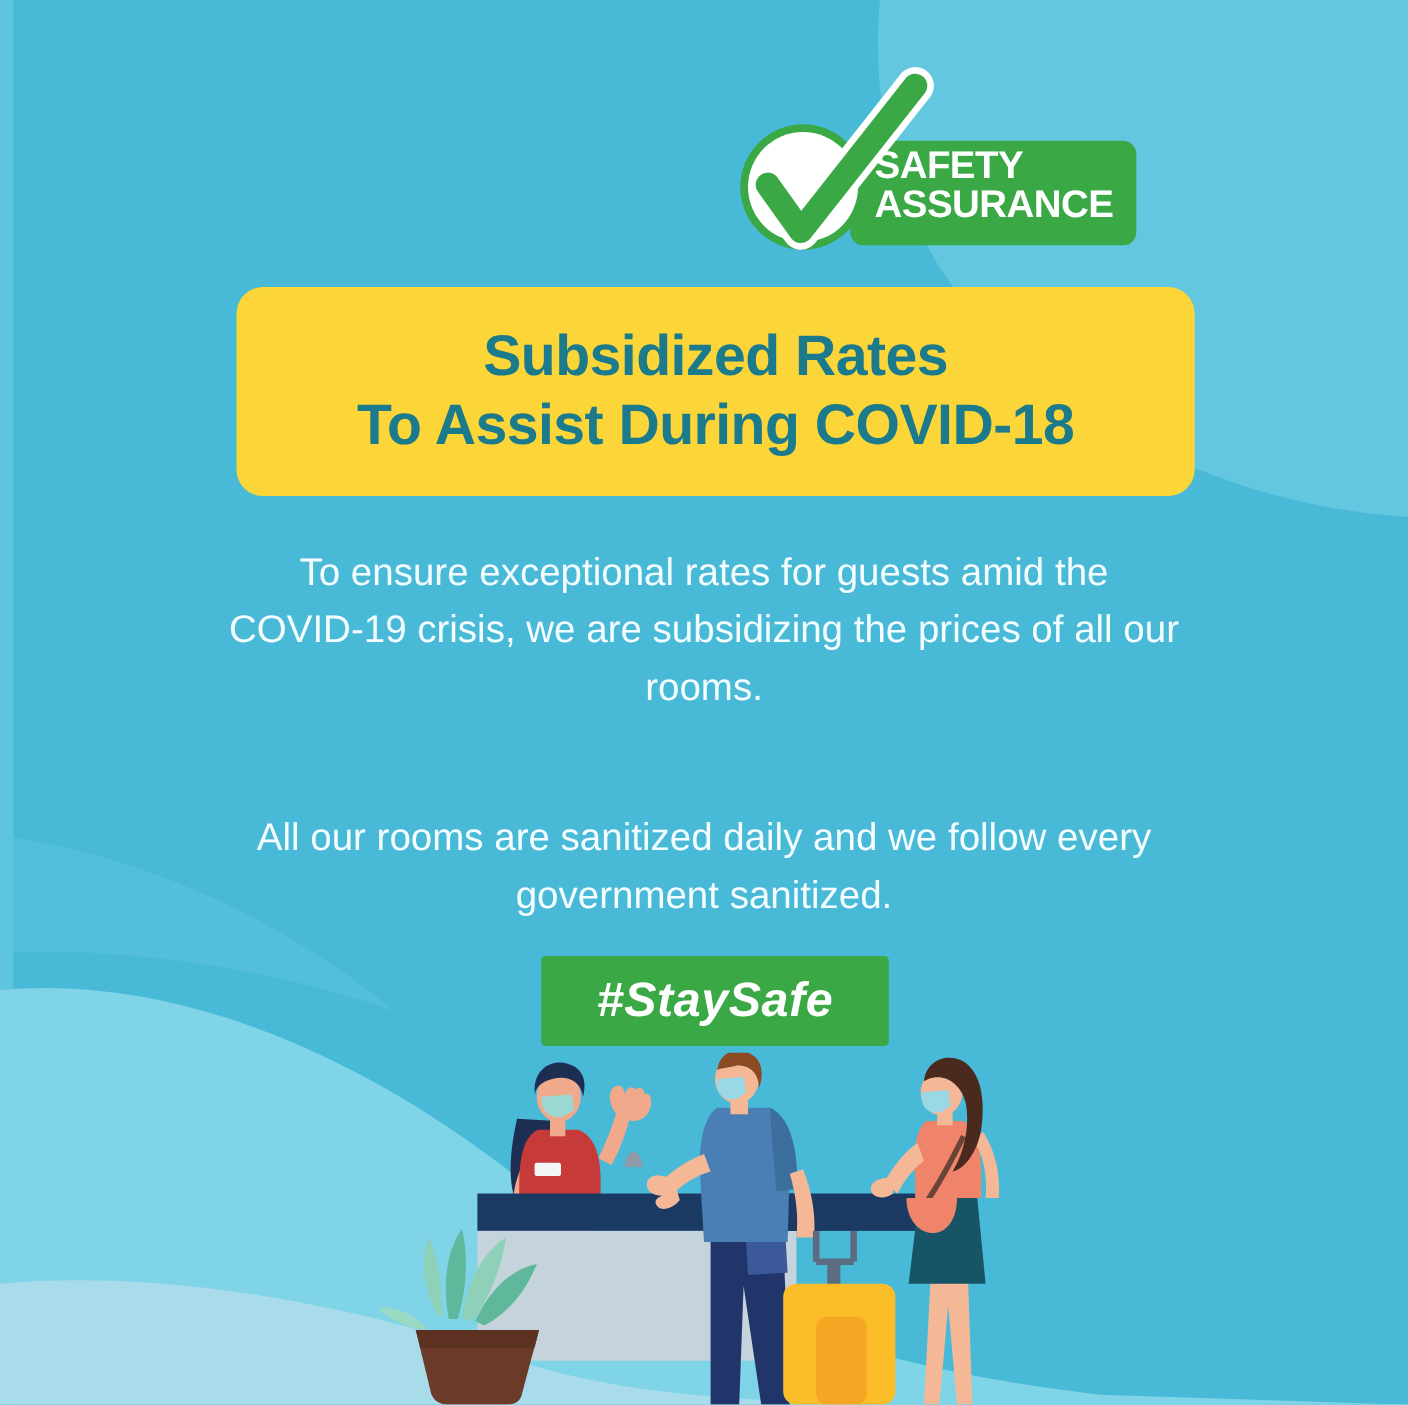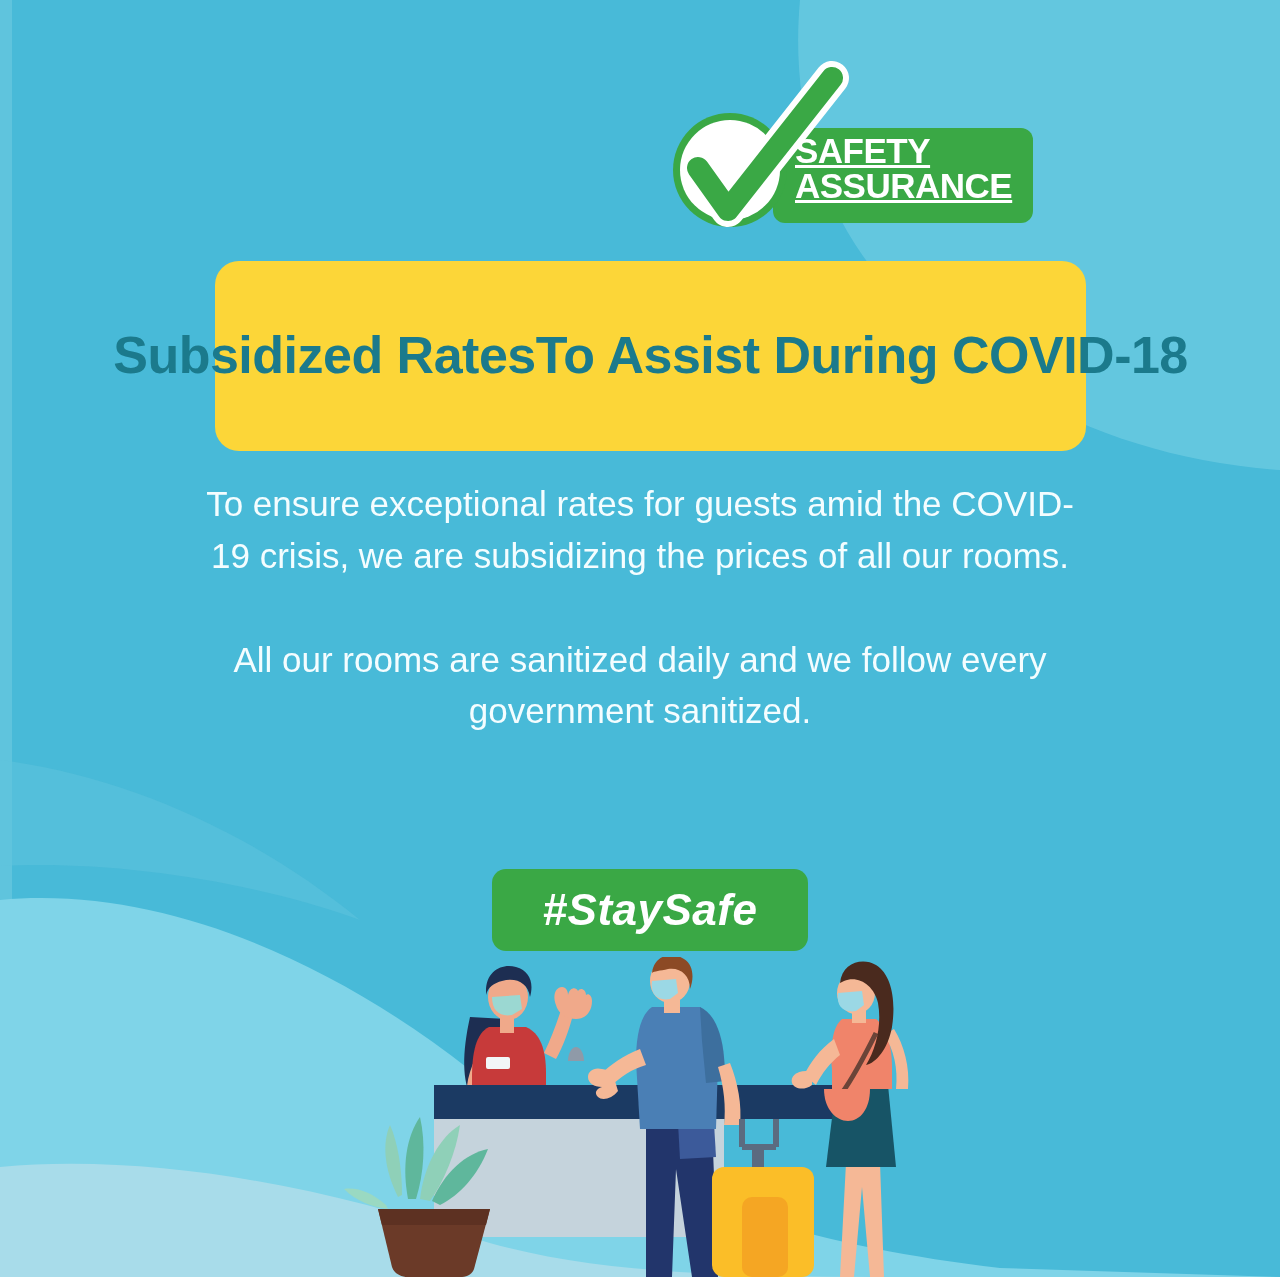--- a/index.html
+++ b/index.html
@@ -48,42 +48,41 @@
     position: absolute;
     left: 135px;
     top: 74px;
     width: 240px;
     color: #ffffff;
     font-weight: bold;
     font-size: 35px;
     line-height: 0.99em;
     letter-spacing: -0.5px;
     font-family: "Liberation Sans", sans-serif;
-    text-decoration: underline;
   }
   .badge-text div { white-space: nowrap; }
   .badge-check {
     position: absolute;
     left: 0;
     top: 0;
     width: 400px;
     height: 180px;
   }
 
   
   .title-banner {
     position: absolute;
     left: 215px;
     top: 261px;
     width: 871px;
     height: 190px;
     background: #fcd638;
     border-radius: 24px;
     display: flex;
-    flex-direction: row;
+    flex-direction: column;
     align-items: center;
     justify-content: center;
   }
   .title-line {
     color: #1b7a8c;
     font-weight: bold;
     font-size: 52px;
     line-height: 1.22em;
     letter-spacing: -0.5px;
     text-align: center;
@@ -97,35 +96,35 @@
     left: 190px;
     top: 478px;
     width: 900px;
     text-align: center;
     color: #f4fdff;
     font-size: 35px;
     line-height: 1.48em;
     font-family: "Liberation Sans", sans-serif;
   }
   .body-copy p {
-    margin: 0;
+    margin: 17px;
   }
   .body-copy .gap {
     height: 52px;
   }
 
   
   .staysafe {
     position: absolute;
     left: 492px;
     top: 869px;
     width: 316px;
     height: 82px;
     background: #3aa845;
-    border-radius: 14px;
+    border-radius: 4px;
     display: flex;
     align-items: center;
     justify-content: center;
   }
   .staysafe span {
     color: #ffffff;
     font-style: italic;
     font-weight: bold;
     font-size: 44px;
     letter-spacing: 0.5px;

